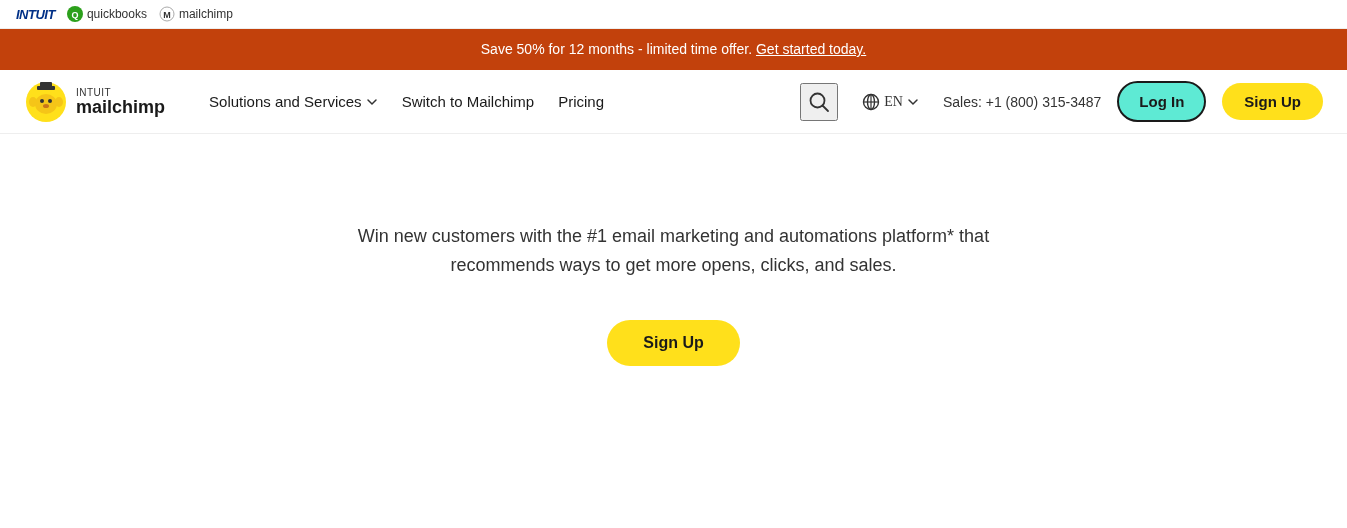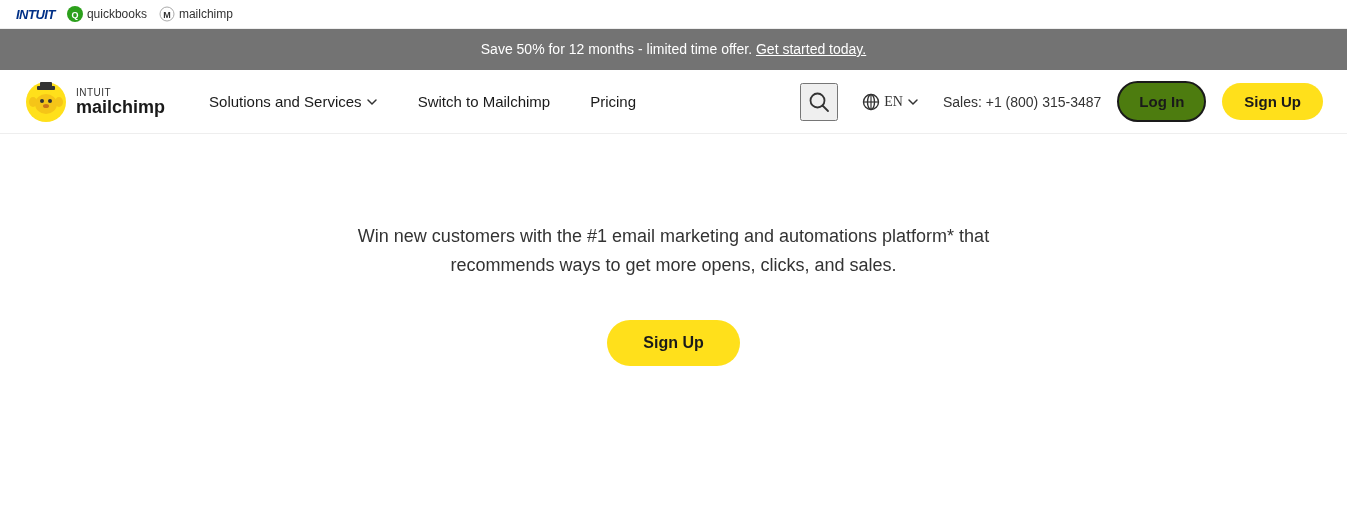--- a/index.html
+++ b/index.html
@@ -24,21 +24,21 @@
     .intuit-logo {
       font-size: 13px;
       font-weight: 700;
       color: #003087;
       letter-spacing: -0.5px;
       font-style: italic;
     }
 
     
     .announcement-bar {
-      background: #737373;
+      background: #c2410c;
       color: #fff;
       text-align: center;
       padding: 10px 16px;
       font-size: 14px;
       line-height: 1.5;
     }
     .announcement-bar a {
       color: #fff;
       text-decoration: underline;
     }
@@ -75,21 +75,21 @@
     }
     .logo-text .mailchimp-text {
       font-size: 18px;
       font-weight: 800;
       color: #1a1a1a;
       line-height: 1;
     }
     .nav-links {
       display: flex;
       align-items: center;
-      gap: 16px;
+      gap: 0;
       flex: 1;
     }
     .nav-item {
       display: flex;
       align-items: center;
       gap: 4px;
       padding: 8px 12px;
       font-size: 15px;
       color: #1a1a1a;
       cursor: pointer;
@@ -125,21 +125,21 @@
       font-family: Liberation Serif, serif;
     }
     .sales-number {
       font-size: 14px;
       color: #333;
       white-space: nowrap;
     }
     .login-btn {
       padding: 10px 20px;
       border: 2px solid #1a1a1a;
-      background: #4d7c0f;
+      background: #5eead4;
       border-radius: 24px;
       font-size: 15px;
       font-weight: 600;
       color: #1a1a1a;
       cursor: pointer;
       white-space: nowrap;
     }
     .signup-btn-nav {
       padding: 10px 22px;
       border: none;

